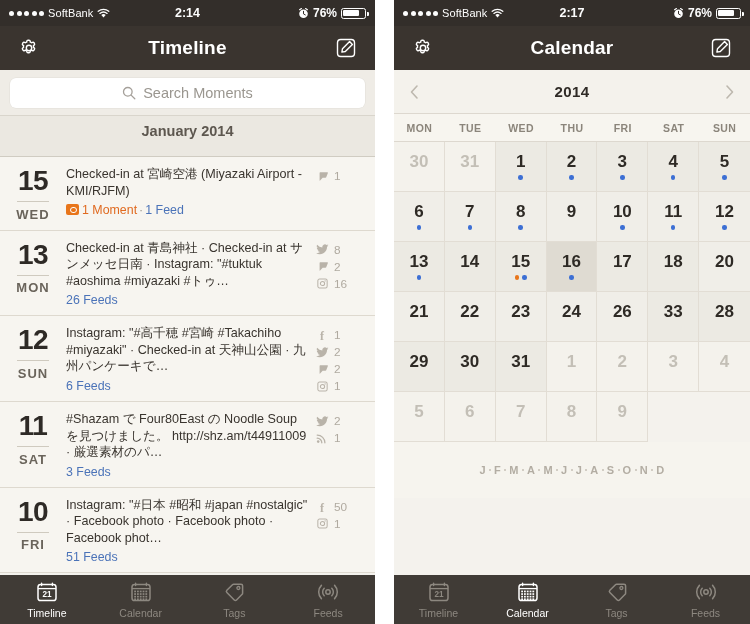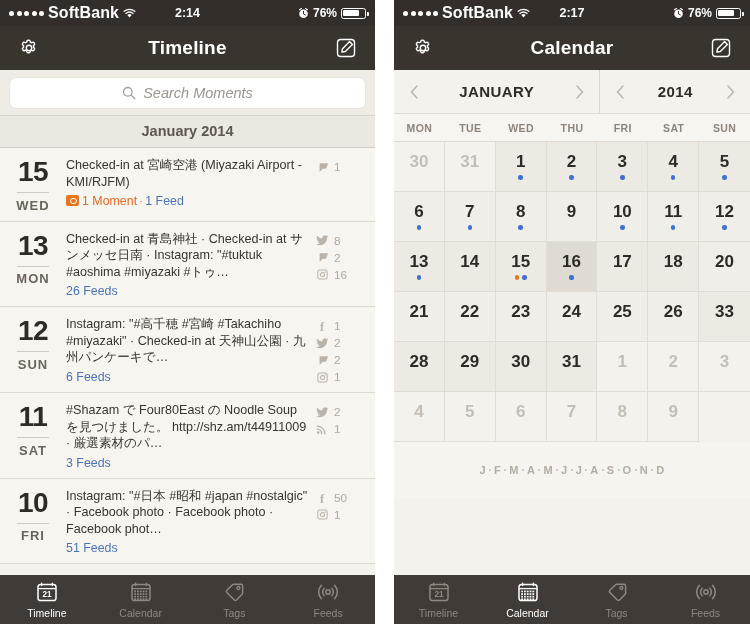--- a/index.html
+++ b/index.html
@@ -22,21 +22,21 @@
 
   
   .statusbar {
     height: 26px; background: #332e2a; color: #fdfdfd;
     display: flex; align-items: center; padding: 0 9px;
     font-size: 12px; font-weight: bold; position: relative;
   }
   .sb-left { display: flex; align-items: center; gap: 4px; }
   .dots { display: flex; gap: 2.5px; align-items: center; }
   .dots i { width: 5px; height: 5px; border-radius: 50%; background: #fdfdfd; display:block; }
-  .carrier { font-size: 16px; font-weight: bold; letter-spacing: .1px; }
+  .carrier { font-size: 11px; font-weight: normal; letter-spacing: .1px; }
   .wifi { display: inline-block; width: 13px; height: 11px; position: relative; }
   .wifi svg { display: block; }
   .sb-time {
     position: absolute; left: 0; right: 0; text-align: center;
     font-size: 12.5px; font-weight: bold; pointer-events: none;
   }
   .sb-right { margin-left: auto; display: flex; align-items: center; gap: 4px; z-index: 2; }
   .alarm { width: 11px; height: 11px; display:block; }
   .batt-pct { font-size: 12px; font-weight: bold; }
   .battery { width: 25px; height: 11px; border: 1.3px solid #fdfdfd; border-radius: 2.5px; position: relative; padding: 1.2px; }
@@ -47,34 +47,34 @@
   .navbar {
     height: 44px; background: #3a342f; color: #fff;
     display: flex; align-items: center; justify-content: space-between;
     padding: 0 14px; position: relative;
   }
   .nav-title { position: absolute; left:0; right:0; text-align:center; font-size: 19px; font-weight: bold; letter-spacing: .2px; }
   .navbtn { width: 30px; height: 30px; display:flex; align-items:center; justify-content:center; z-index:2; }
   .navbtn svg { display:block; }
 
   
-  .searchwrap { background: #efece6; padding: 8px 10px 7px; font-style: italic; }
+  .searchwrap { background: #efece6; padding: 8px 10px 7px; }
   .searchbar {
     background: #fff; border-radius: 6px; height: 30px;
     display: flex; align-items: center; justify-content: center; gap: 7px;
     color: #9a968f; font-size: 14.5px;
     box-shadow: 0 0 0 .5px rgba(0,0,0,.06);
   }
   .searchbar svg { display:block; }
 
   
   .month-header {
     background: #ebe8e1; border-top: .5px solid #d9d5cc; border-bottom: .5px solid #d0ccc2;
     text-align: center; font-size: 14.5px; font-weight: bold; color: #5d574f;
-    padding: 7px 0 8px;
+    padding: 7px 0 17px;
   }
 
   
   .tl-list { background: #f7f5f0; }
   .tl-row {
     display: flex; padding: 9px 10px 8px 0;
     border-bottom: .5px solid #ded9cf;
     background: #f7f5f0;
   }
   .tl-date {
@@ -515,33 +515,20 @@
       <div class="nav-title">Calendar</div>
       <div class="navbtn">
         <svg width="22" height="22" viewBox="0 0 22 22">
             <rect x="2.5" y="2.5" width="17" height="17" rx="3.2" fill="none" stroke="#fff" stroke-width="1.4"></rect>
             <path d="M14.6 4.6 17.4 7.4l-7.1 7.1-3.4.6.6-3.4z" fill="none" stroke="#fff" stroke-width="1.4" stroke-linejoin="round"></path>
           </svg>
       </div>
     </div>
 
     <div class="cal-nav">
-      <div class="cal-nav-sect month">
-        <span class="chev">
-          <svg width="11" height="16" viewBox="0 0 11 16">
-              <path d="M8 2 2.5 8 8 14" fill="none" stroke="#bdb8ae" stroke-width="1.6" stroke-linecap="round" stroke-linejoin="round"></path>
-            </svg>
-        </span>
-        <span class="cal-nav-label">JANUARY</span>
-        <span class="chev">
-          <svg width="11" height="16" viewBox="0 0 11 16">
-              <path d="M3 2 8.5 8 3 14" fill="none" stroke="#bdb8ae" stroke-width="1.6" stroke-linecap="round" stroke-linejoin="round"></path>
-            </svg>
-        </span>
-      </div>
       <div class="cal-nav-sect year">
         <span class="chev">
           <svg width="11" height="16" viewBox="0 0 11 16">
               <path d="M8 2 2.5 8 8 14" fill="none" stroke="#bdb8ae" stroke-width="1.6" stroke-linecap="round" stroke-linejoin="round"></path>
             </svg>
         </span>
         <span class="cal-nav-label">2014</span>
         <span class="chev">
           <svg width="11" height="16" viewBox="0 0 11 16">
               <path d="M3 2 8.5 8 3 14" fill="none" stroke="#bdb8ae" stroke-width="1.6" stroke-linecap="round" stroke-linejoin="round"></path>
@@ -680,24 +667,20 @@
         <div class="cal-cell alt">
           <span class="cal-num">22</span>
           <span class="cal-dots"></span>
         </div>
         <div class="cal-cell alt">
           <span class="cal-num">23</span>
           <span class="cal-dots"></span>
         </div>
         <div class="cal-cell alt">
           <span class="cal-num">24</span>
-          <span class="cal-dots"></span>
-        </div>
-        <div class="cal-cell alt">
-          <span class="cal-num">25</span>
           <span class="cal-dots"></span>
         </div>
         <div class="cal-cell alt">
           <span class="cal-num">26</span>
           <span class="cal-dots"></span>
         </div>
         <div class="cal-cell">
           <span class="cal-num">33</span>
           <span class="cal-dots"></span>
         </div>

